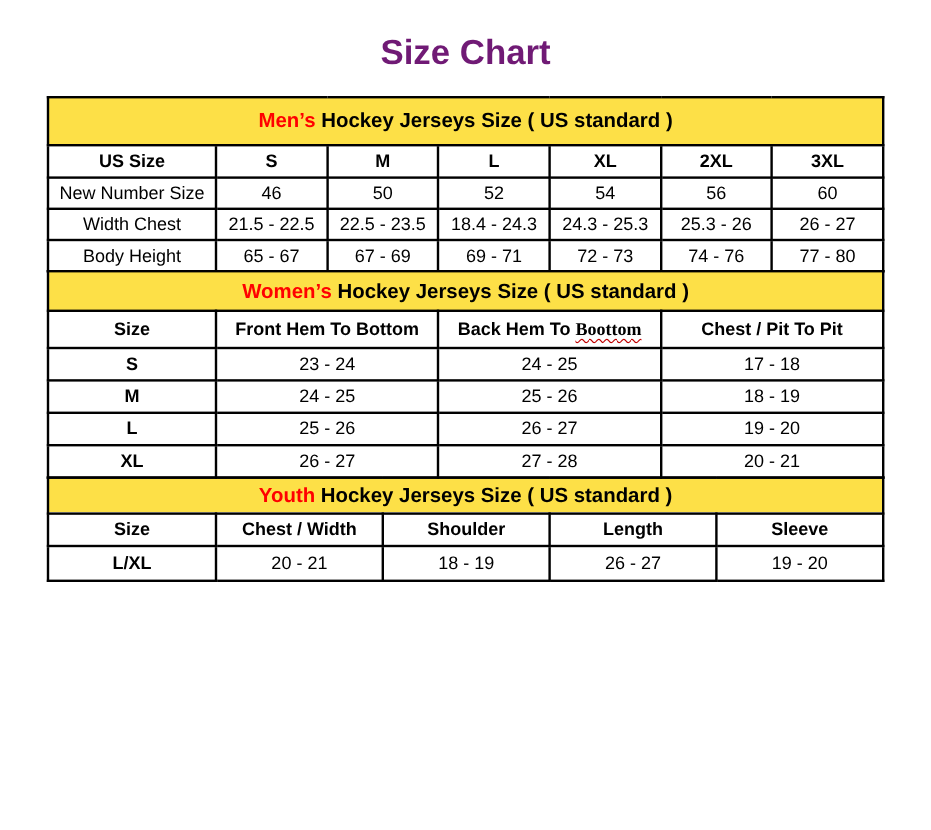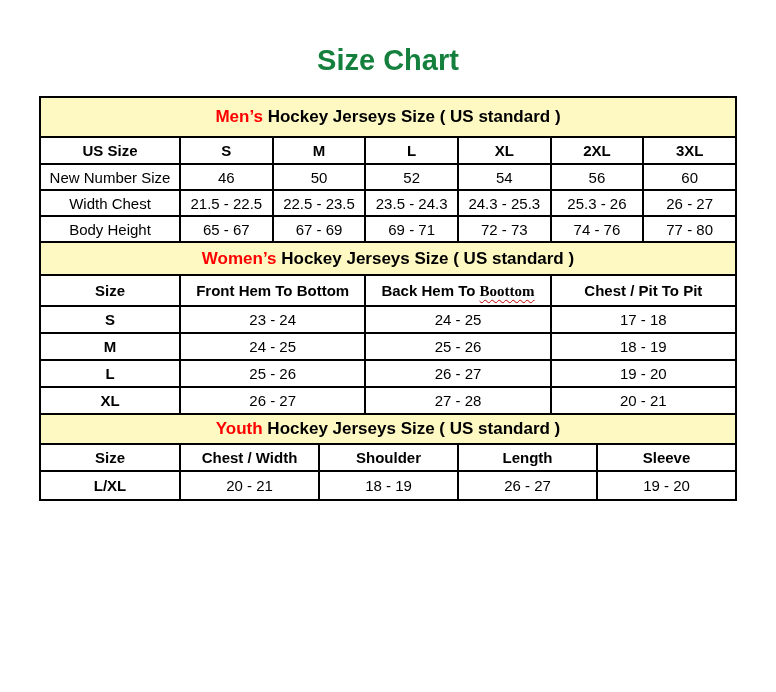--- a/index.html
+++ b/index.html
@@ -5,25 +5,25 @@
   * { box-sizing: border-box; }
   html, body { margin: 0; padding: 0; }
   body {
     width: 776px; height: 692px;
     background: #ffffff;
     font-family: "Liberation Sans", sans-serif;
     color: #000000;
     overflow: hidden;
   }
   .page-title {
-    padding-top: 44px;
+    padding-top: 28px;
     text-align: center;
     font-size: 29px;
     font-weight: 700;
-    color: #15803d;
+    color: #701a75;
   }
   .tables {
     margin-top: 19px;
     margin-left: 39px;
     width: 698px;
   }
   table.size-chart {
     border-collapse: collapse;
     table-layout: fixed;
     width: 698px;
@@ -33,21 +33,21 @@
     border: 2px solid #000000;
     text-align: center;
     vertical-align: middle;
     padding: 0 2px;
     font-size: 15px;
     overflow: hidden;
     white-space: nowrap;
   }
   .col-first { width: 140px; }
   .band-row td {
-    background: #fef9c3;
+    background: #fde047;
     font-weight: 700;
     font-size: 17px;
   }
   .band-row .hl { color: #FF0000; }
   .band-men  { height: 40px; }
   .band-women{ height: 33px; padding-left: 48px; }
   .band-youth{ height: 30px; }
   .head-row th { font-weight: 700; }
   .men   .head-row { height: 27px; }
   .men   .data-row { height: 26px; }
@@ -106,21 +106,21 @@
           <td>50</td>
           <td>52</td>
           <td>54</td>
           <td>56</td>
           <td>60</td>
         </tr>
         <tr class="data-row">
           <td class="row-label">Width Chest</td>
           <td>21.5 - 22.5</td>
           <td>22.5 - 23.5</td>
-          <td>23.5 - 24.3</td>
+          <td>18.4 - 24.3</td>
           <td>24.3 - 25.3</td>
           <td>25.3 - 26</td>
           <td>26 - 27</td>
         </tr>
         <tr class="data-row">
           <td class="row-label">Body Height</td>
           <td>65 - 67</td>
           <td>67 - 69</td>
           <td>69 - 71</td>
           <td>72 - 73</td>

